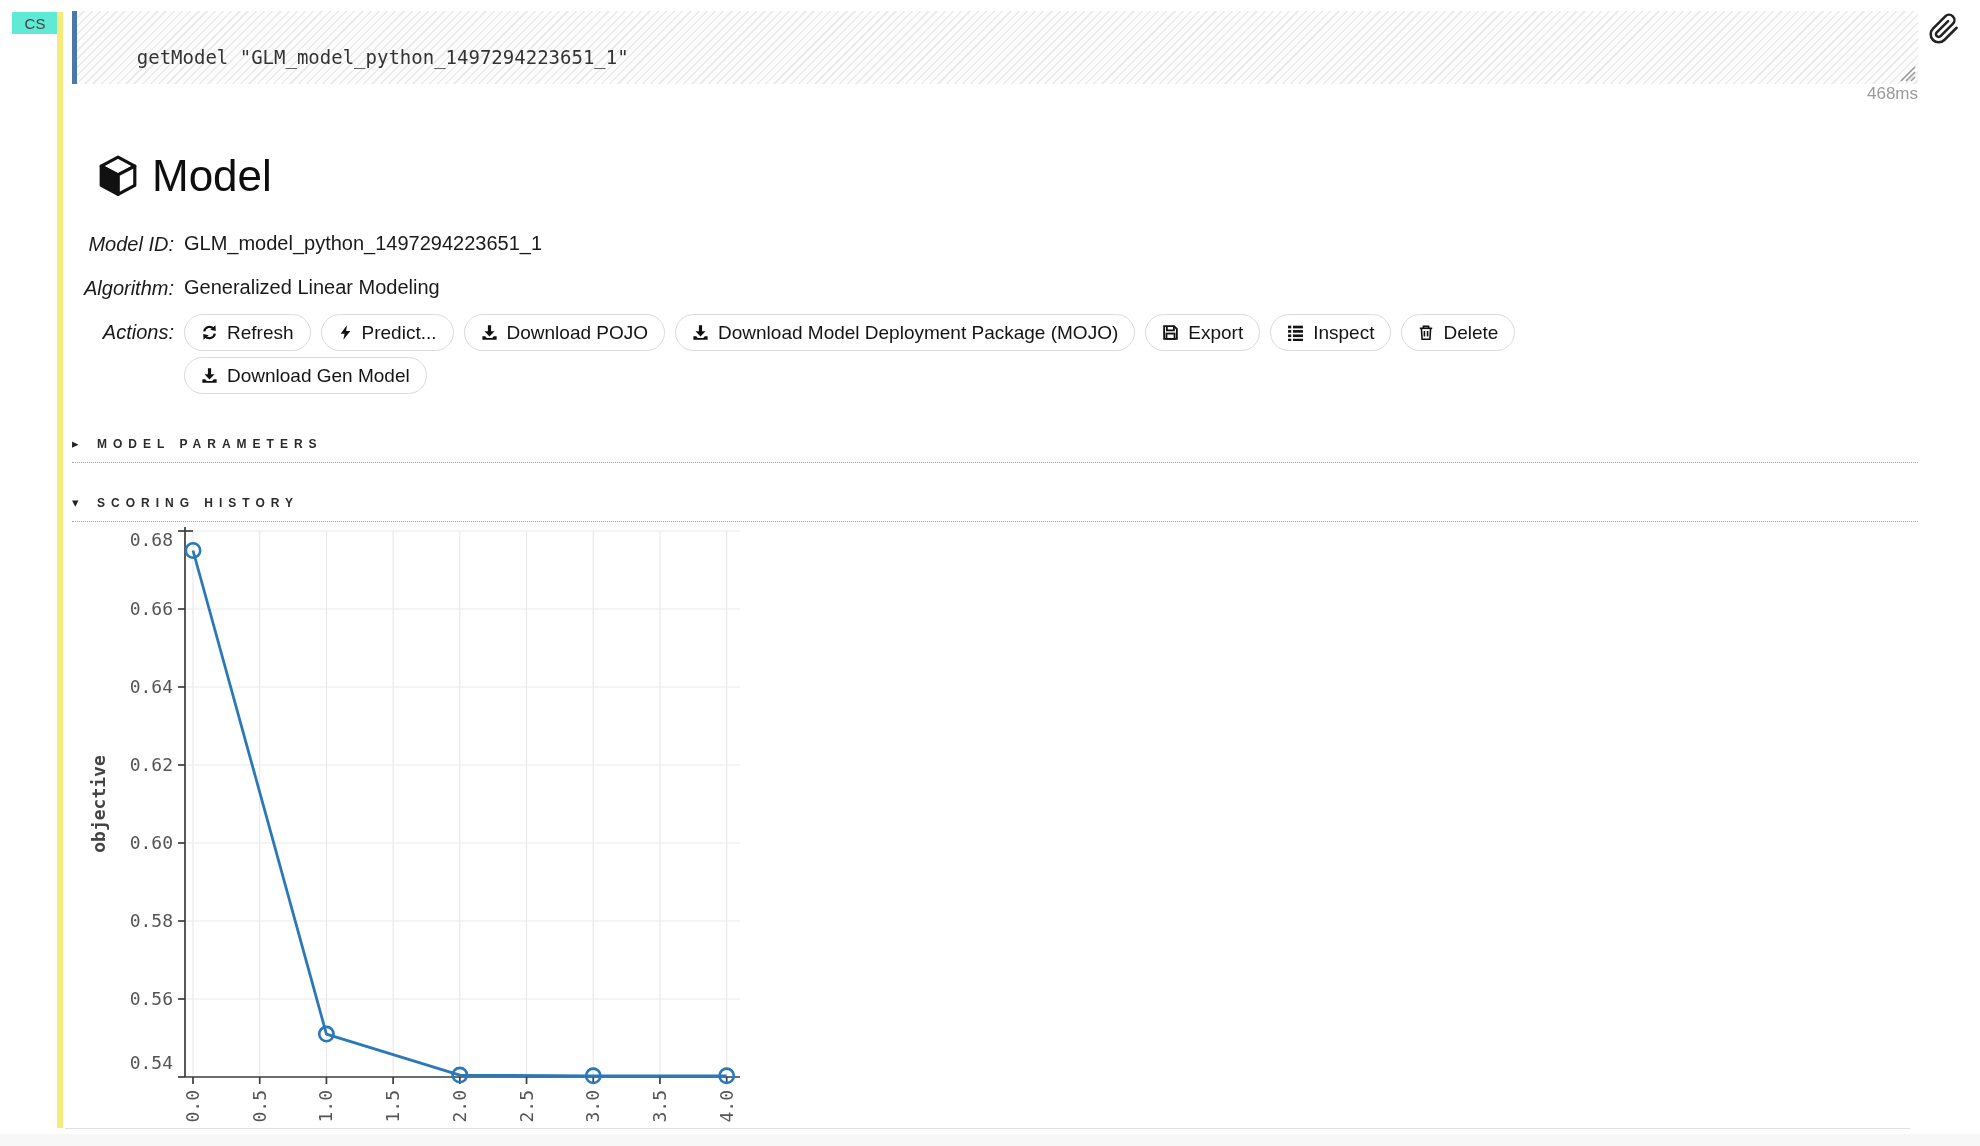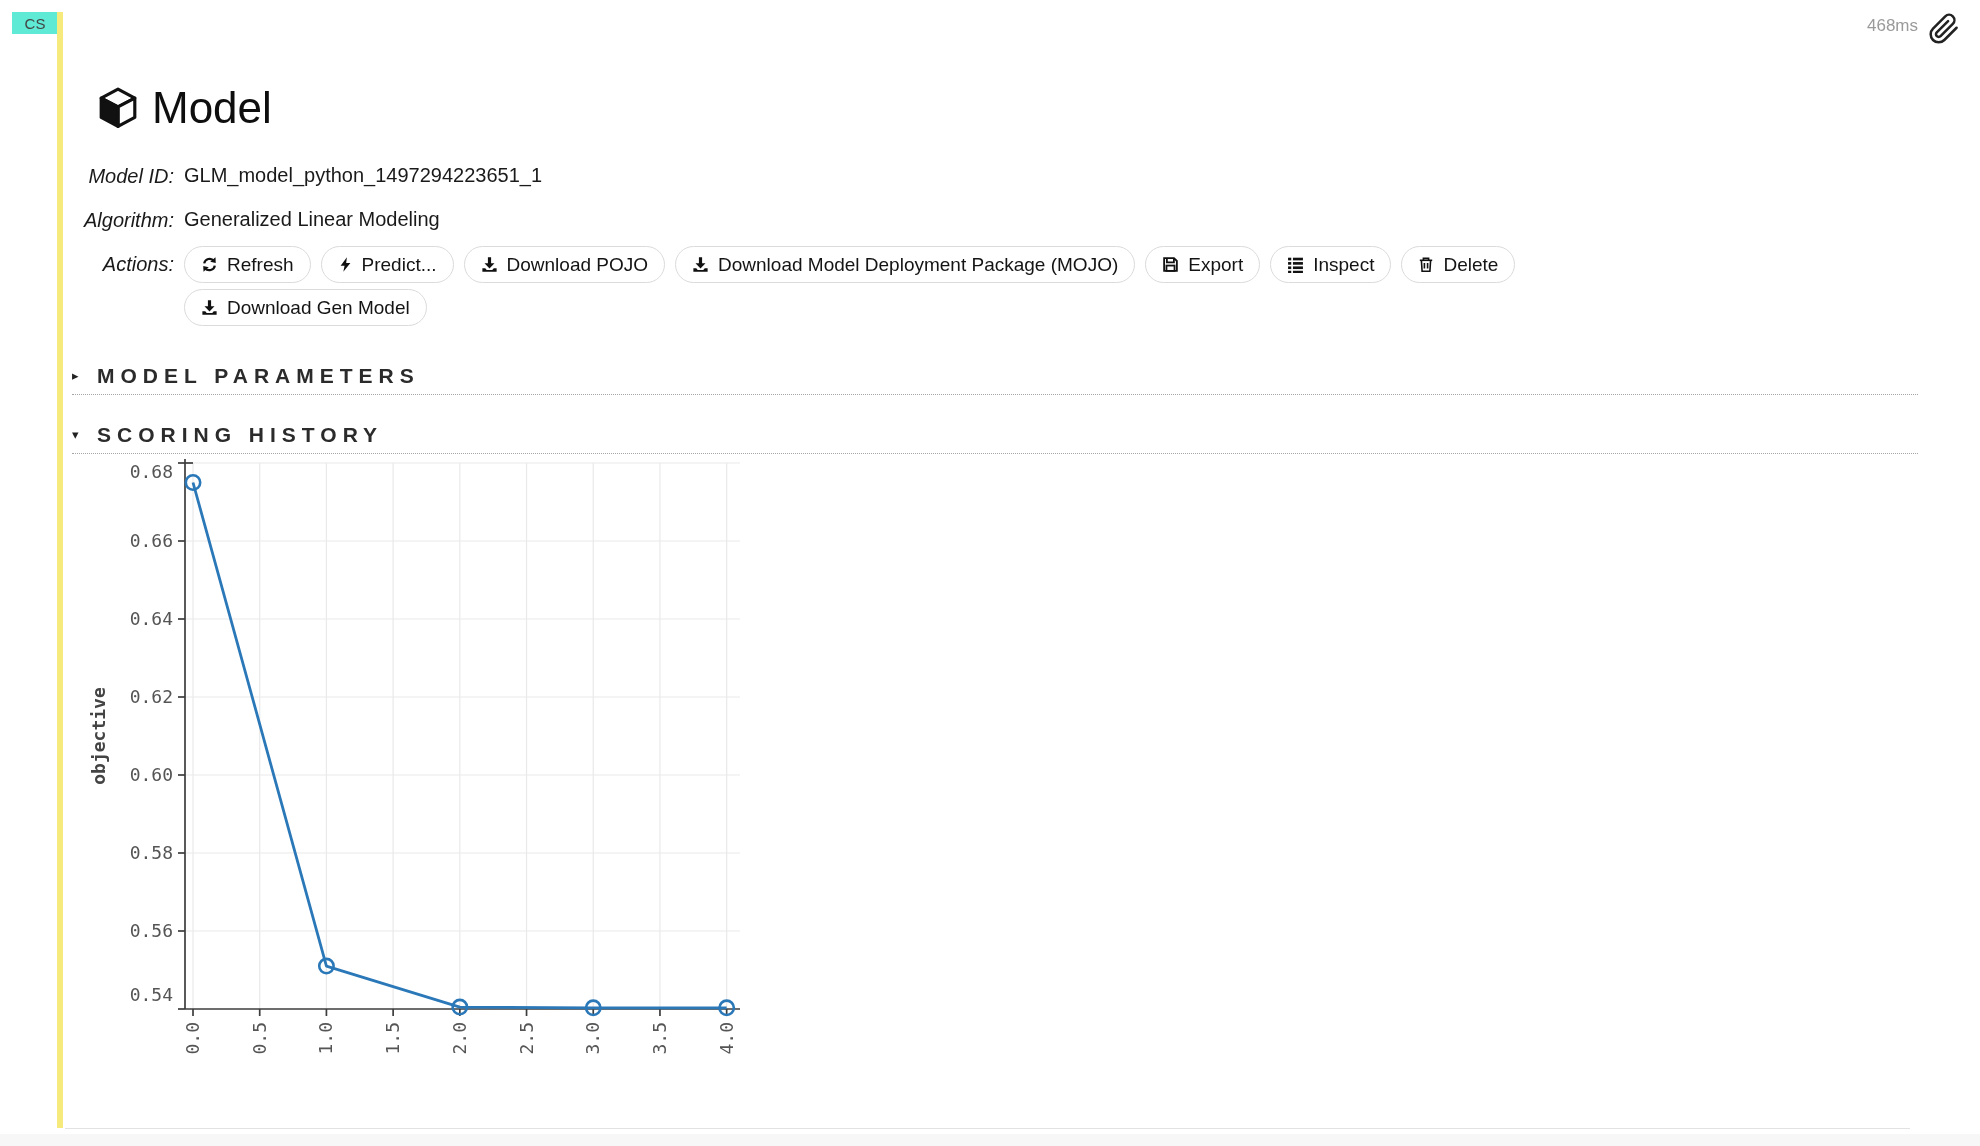--- a/index.html
+++ b/index.html
@@ -22,21 +22,21 @@
   .code-area{
     position:relative;height:73px;box-sizing:border-box;
     border-left:5px solid #4a78ad;
     background:repeating-linear-gradient(135deg,#fdfdfd 0px,#fdfdfd 4.2px,#ececec 4.2px,#ececec 5.8px);
     padding:13px 0 0 14px;
     font-family:"DejaVu Sans Mono","Liberation Mono",monospace;
     font-size:19px;color:#333;white-space:pre;
   }
   .resize-grip{position:absolute;right:1px;bottom:1px;width:22px;height:22px;}
   .paperclip{position:absolute;left:1856px;top:2px;width:32px;height:32px;}
-  .duration{margin-top:5px;height:20px;text-align:right;font-size:17px;color:#9a9a9a;}
+  .duration{height:20px;text-align:right;font-size:17px;color:#9a9a9a;}
 
   
   .model-title{margin:50px 0 0 26px;display:flex;align-items:center;gap:14px;
     font-size:44px;font-weight:400;color:#0e0e0e;line-height:44px;}
   .cube{width:40px;height:42px;flex:0 0 auto;}
 
   
   .meta{margin-top:34px;display:grid;grid-template-columns:102px 1fr;column-gap:10px;row-gap:20px;
     font-size:20px;align-items:start;}
   .meta .lbl{font-style:italic;text-align:right;color:#1a1a1a;white-space:nowrap;padding-top:1px;}
@@ -49,38 +49,48 @@
     font-family:"Liberation Sans",sans-serif;white-space:nowrap;cursor:pointer;
   }
   .btn svg{flex:0 0 auto;}
 
   
   .section{display:flex;align-items:center;gap:13px;line-height:20px;
     padding-bottom:8px;border-bottom:1px dotted #a5a5a5;}
   .section.mp{margin-top:34px;}
   .section.sh{margin-top:30px;}
   .tri{font-size:13px;color:#222;width:12px;flex:0 0 auto;}
-  .sec-label{font-size:21px;letter-spacing:6px;font-weight:600;color:#2b2b2b;}
+  .sec-label{font-size:12px;letter-spacing:6px;font-weight:600;color:#2b2b2b;}
 
   
   #chart-svg{display:block;margin:3px 0 0 16px;}
   #chart-svg text.tick{font-family:"DejaVu Sans Mono","Liberation Mono",monospace;font-size:18px;fill:#555;}
   #chart-svg text.axis-label{font-family:"DejaVu Sans Mono","Liberation Mono",monospace;font-size:18px;font-weight:bold;fill:#444;}
 
   .bottom-line{position:absolute;left:65px;top:1128px;width:1845px;height:1px;background:#e2e2e2;}
   .below-strip{position:absolute;left:0;top:1134px;width:1980px;height:12px;background:#f7f7f7;}
 </style>
 </head>
 <body>
 
 <div class="flag-badge">CS</div>
 <div class="flag-bar"></div>
 
 <div class="cell">
 
+  <div class="code-area">
+    <span>getModel "GLM_model_python_1497294223651_1"</span>
+    <svg class="resize-grip" viewBox="0 0 22 22">
+      <g stroke="#9a9a9a" stroke-width="1.6">
+        <line x1="6" y1="20" x2="20" y2="6"></line>
+        <line x1="11" y1="20" x2="20" y2="11"></line>
+        <line x1="16" y1="20" x2="20" y2="16"></line>
+      </g>
+    </svg>
+  </div>
   <svg class="paperclip" viewBox="0 0 24 24">
     <path d="M21.44 11.05l-9.19 9.19a6 6 0 0 1-8.49-8.49l9.19-9.19a4 4 0 0 1 5.66 5.66l-9.2 9.19a2 2 0 0 1-2.83-2.83l8.49-8.48" fill="none" stroke="#222" stroke-width="1.9" stroke-linecap="round" stroke-linejoin="round"></path>
   </svg>
 
   <div class="duration">468ms</div>
 
   <div class="model-title">
     <svg class="cube" viewBox="0 0 38 40">
       <g stroke="#111" stroke-width="3" stroke-linejoin="round">
         <polygon points="19,2 35,10.5 19,19 3,10.5" fill="#ffffff"></polygon>

